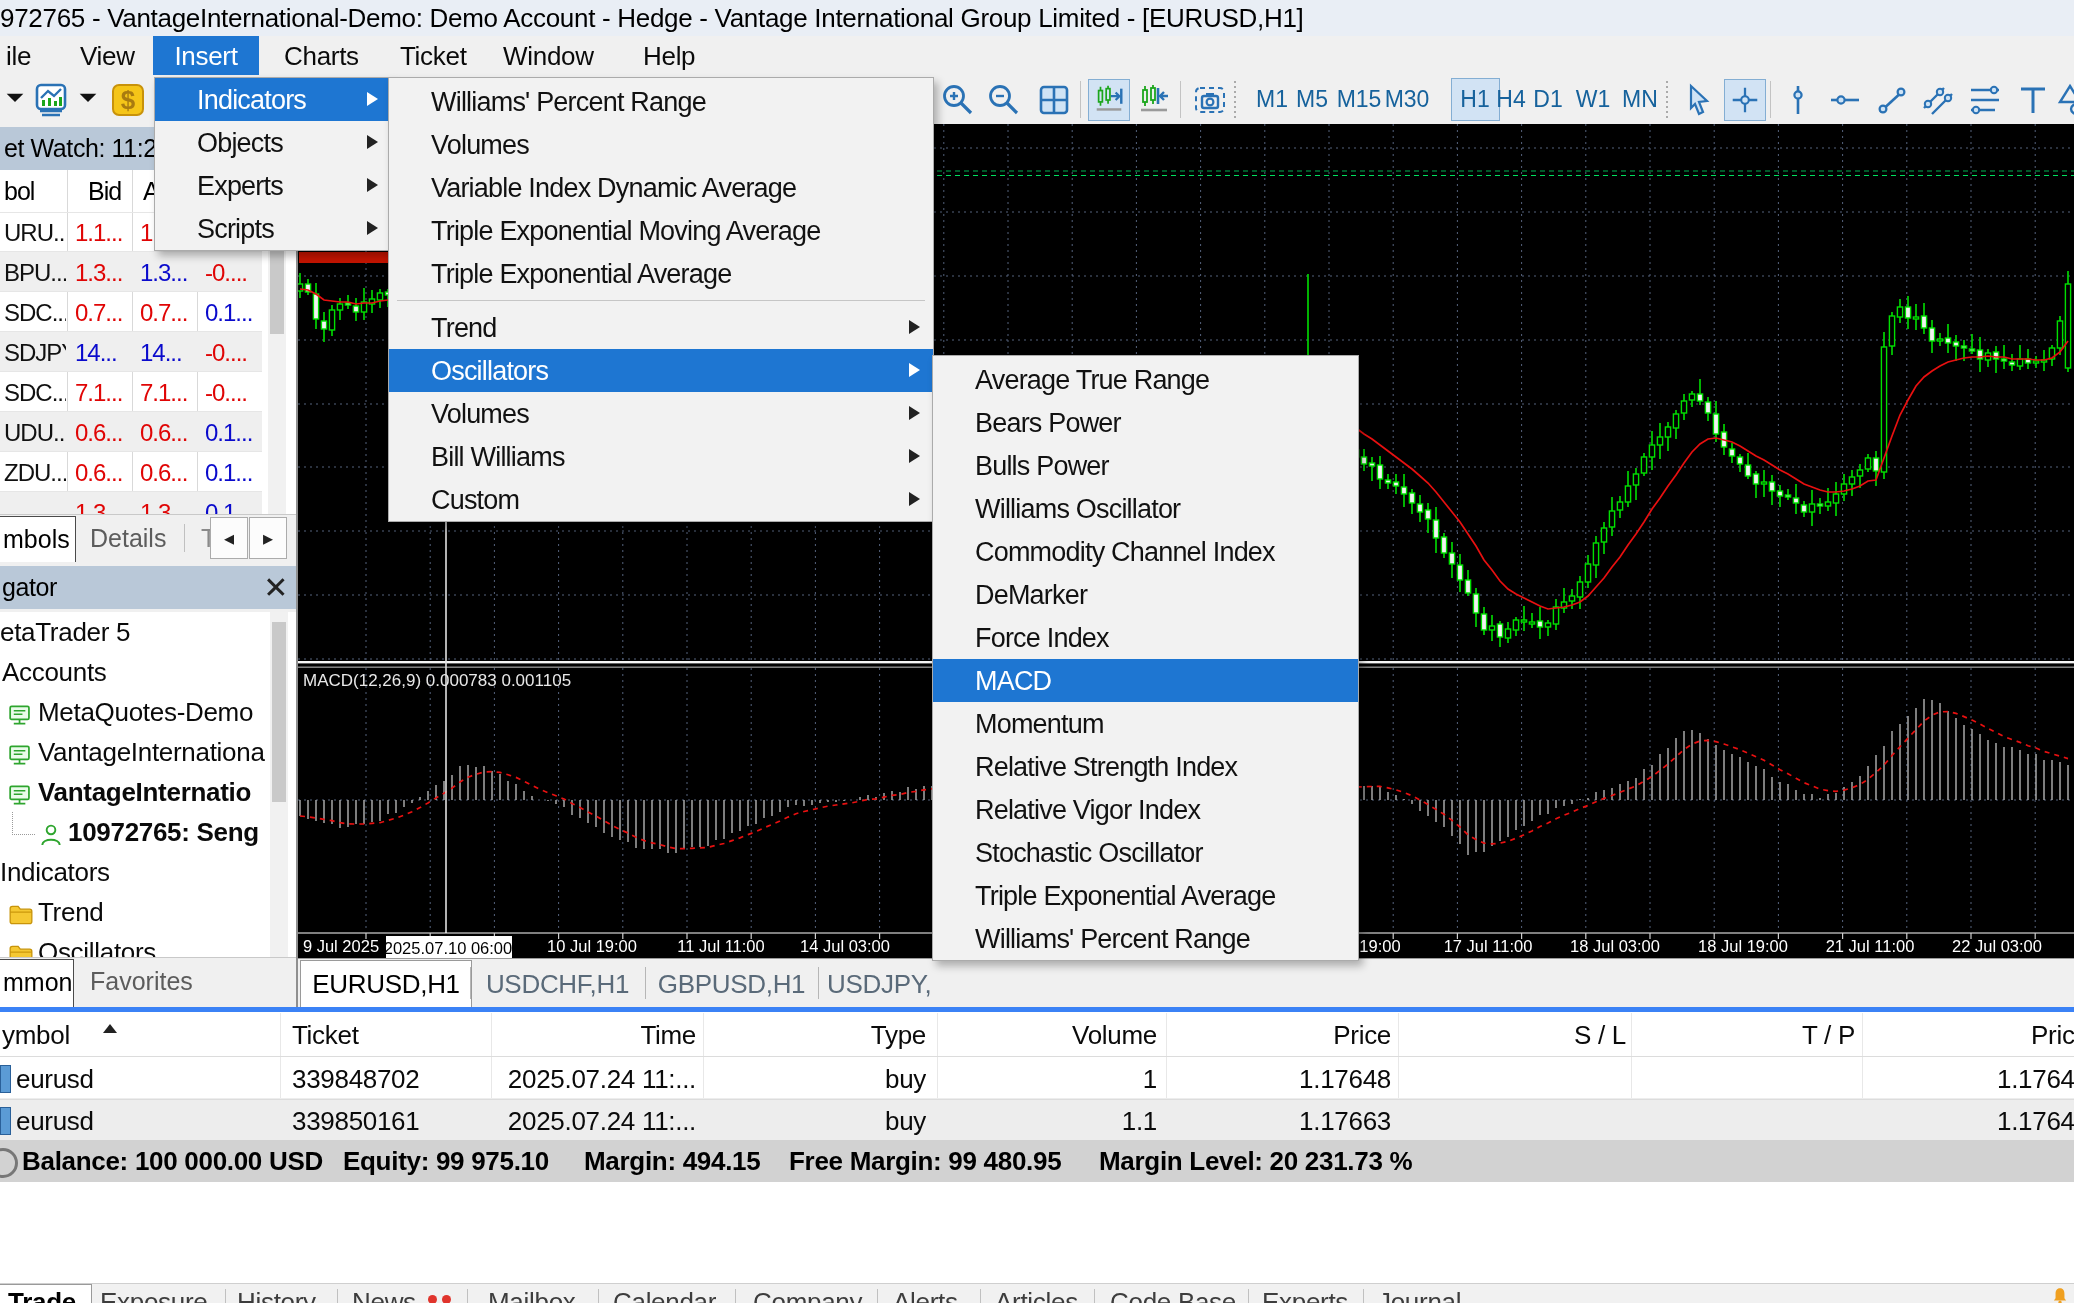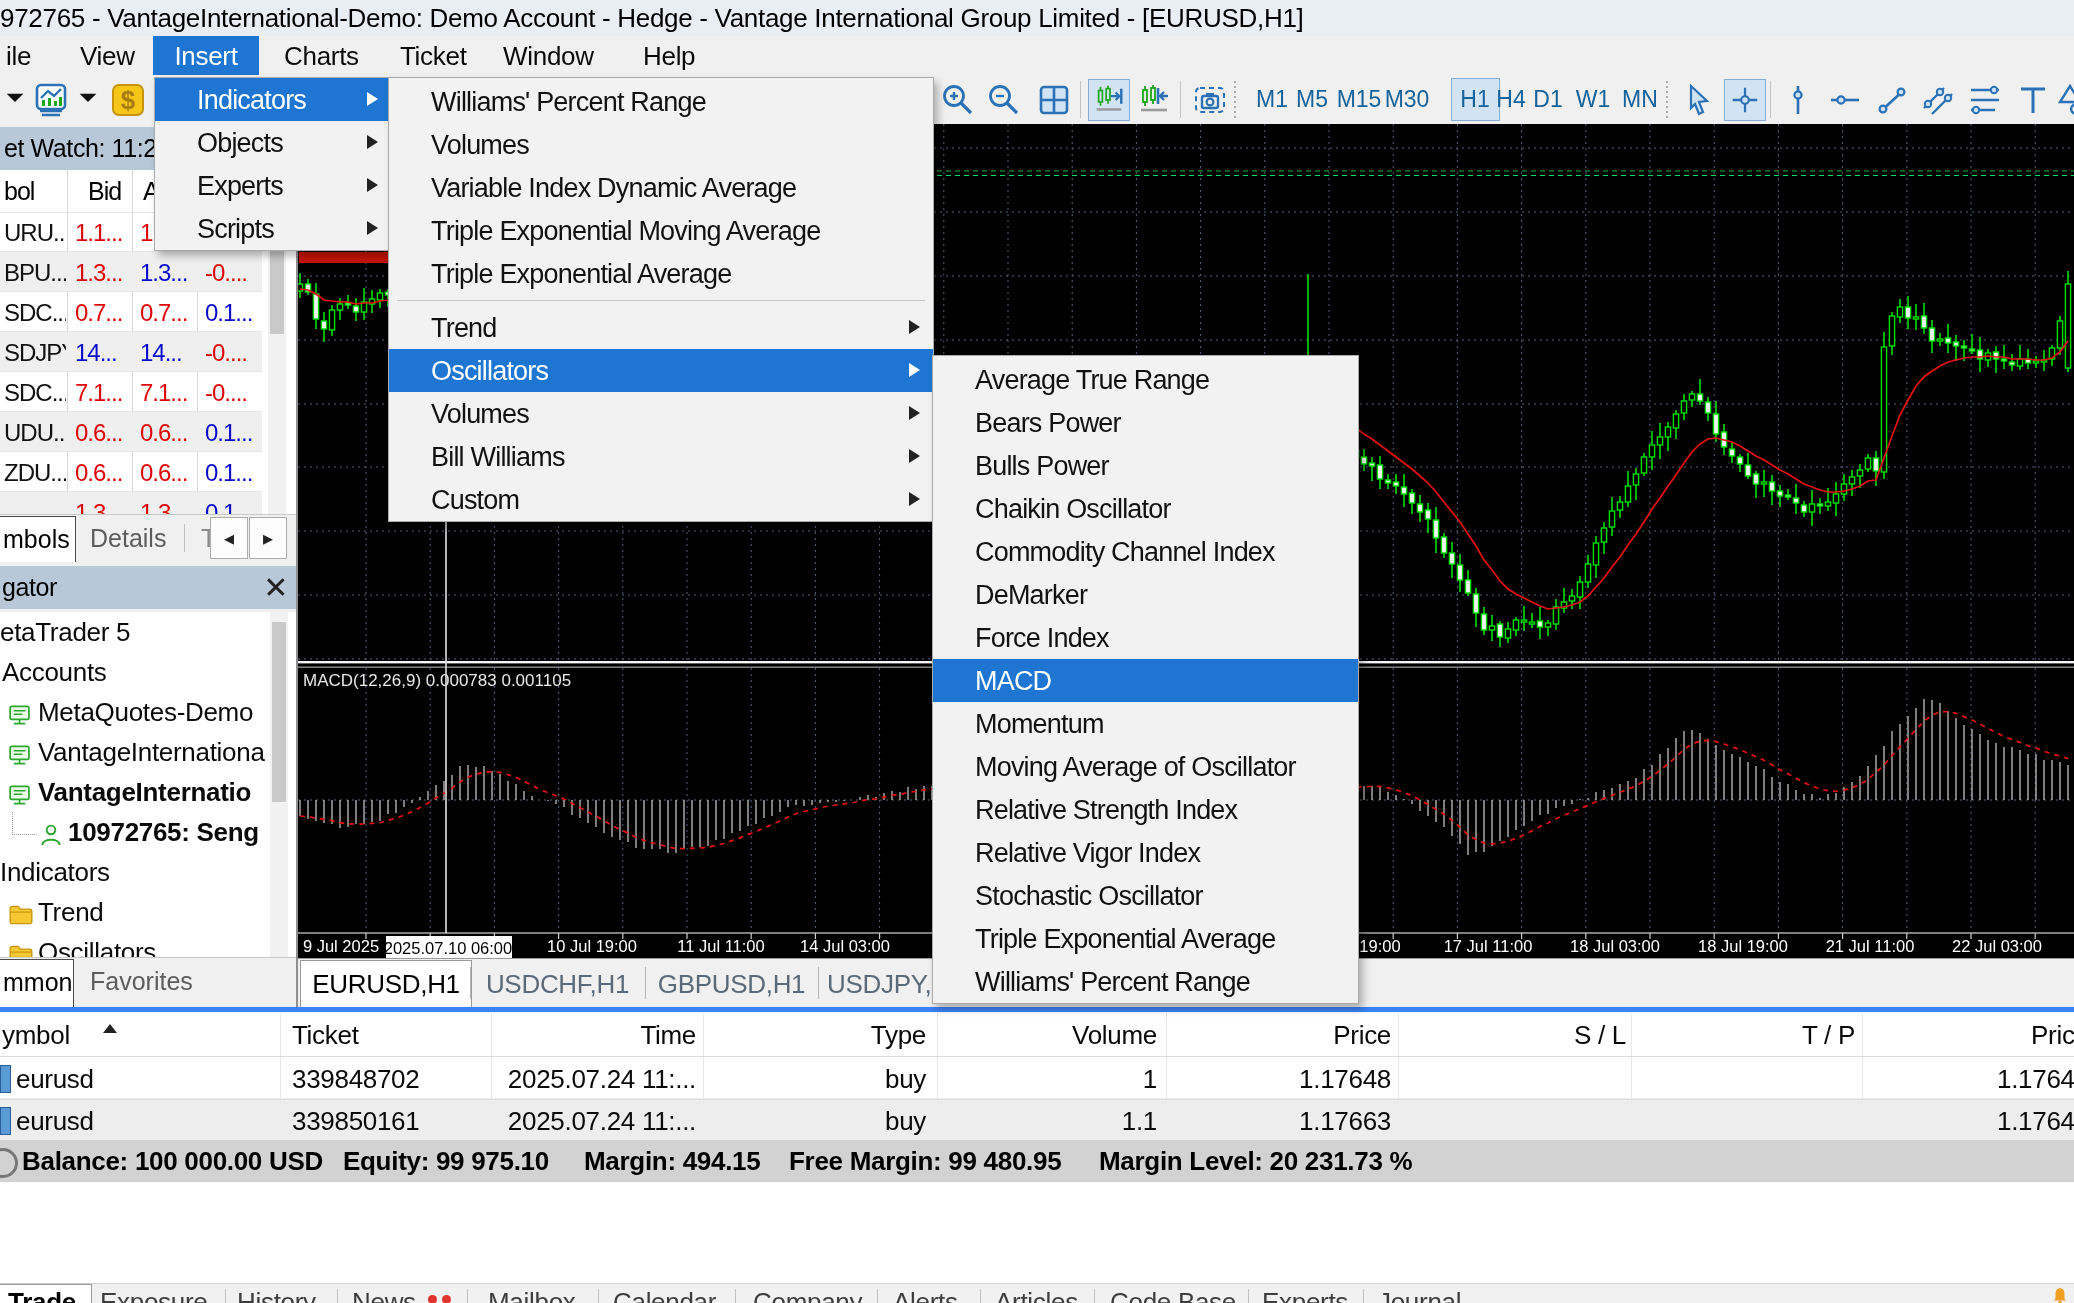--- a/index.html
+++ b/index.html
@@ -1248,27 +1248,26 @@
       <div class="mitem"><span>Trend</span><span class="marrow"></span></div>
       <div class="mitem hl"><span>Oscillators</span><span class="marrow"></span></div>
       <div class="mitem"><span>Volumes</span><span class="marrow"></span></div>
       <div class="mitem"><span>Bill Williams</span><span class="marrow"></span></div>
       <div class="mitem"><span>Custom</span><span class="marrow"></span></div>
     </div>
 <div class="menu" style="left:932px;top:355px;width:425px;padding-top:2px;" id="oscillatorsmenu">
       <div class="mitem"><span>Average True Range</span></div>
       <div class="mitem"><span>Bears Power</span></div>
       <div class="mitem"><span>Bulls Power</span></div>
-      <div class="mitem"><span>Chaikin Oscillator</span></div>
+      <div class="mitem"><span>Williams Oscillator</span></div>
       <div class="mitem"><span>Commodity Channel Index</span></div>
       <div class="mitem"><span>DeMarker</span></div>
       <div class="mitem"><span>Force Index</span></div>
       <div class="mitem hl"><span>MACD</span></div>
       <div class="mitem"><span>Momentum</span></div>
-      <div class="mitem"><span>Moving Average of Oscillator</span></div>
       <div class="mitem"><span>Relative Strength Index</span></div>
       <div class="mitem"><span>Relative Vigor Index</span></div>
       <div class="mitem"><span>Stochastic Oscillator</span></div>
       <div class="mitem"><span>Triple Exponential Average</span></div>
       <div class="mitem"><span>Williams' Percent Range</span></div>
     </div>
 
 </div>
 
 </body></html>

